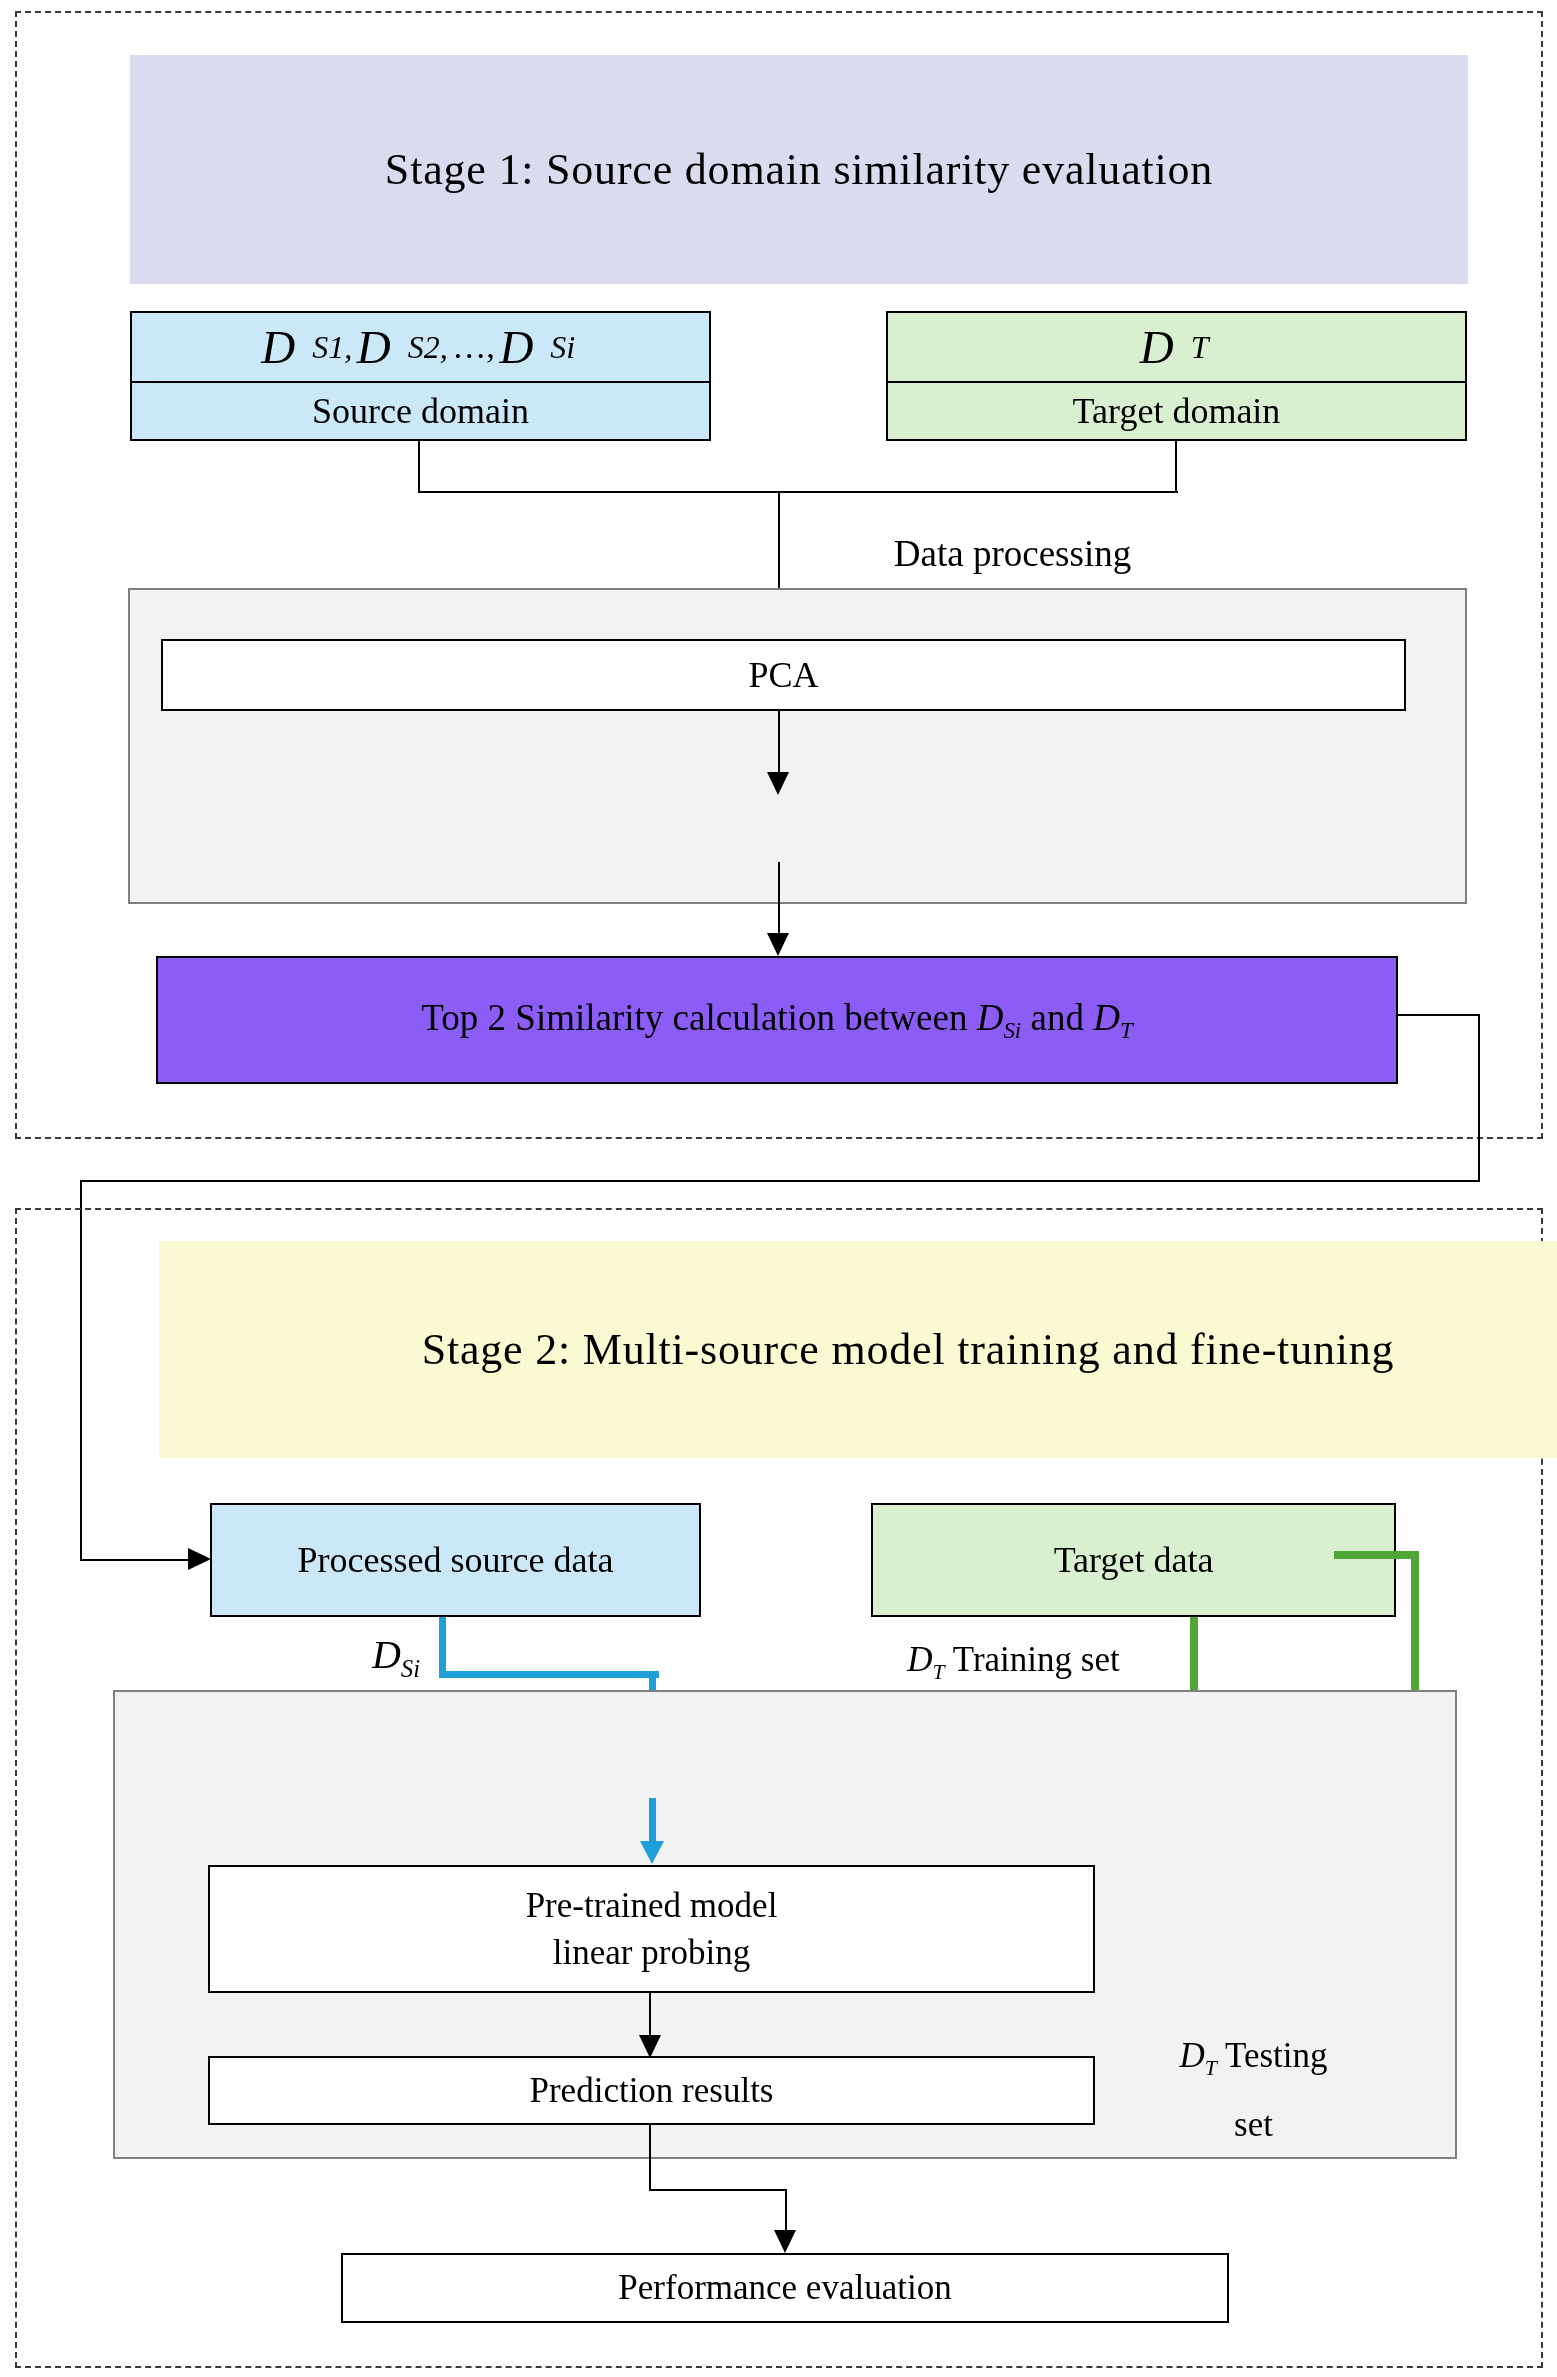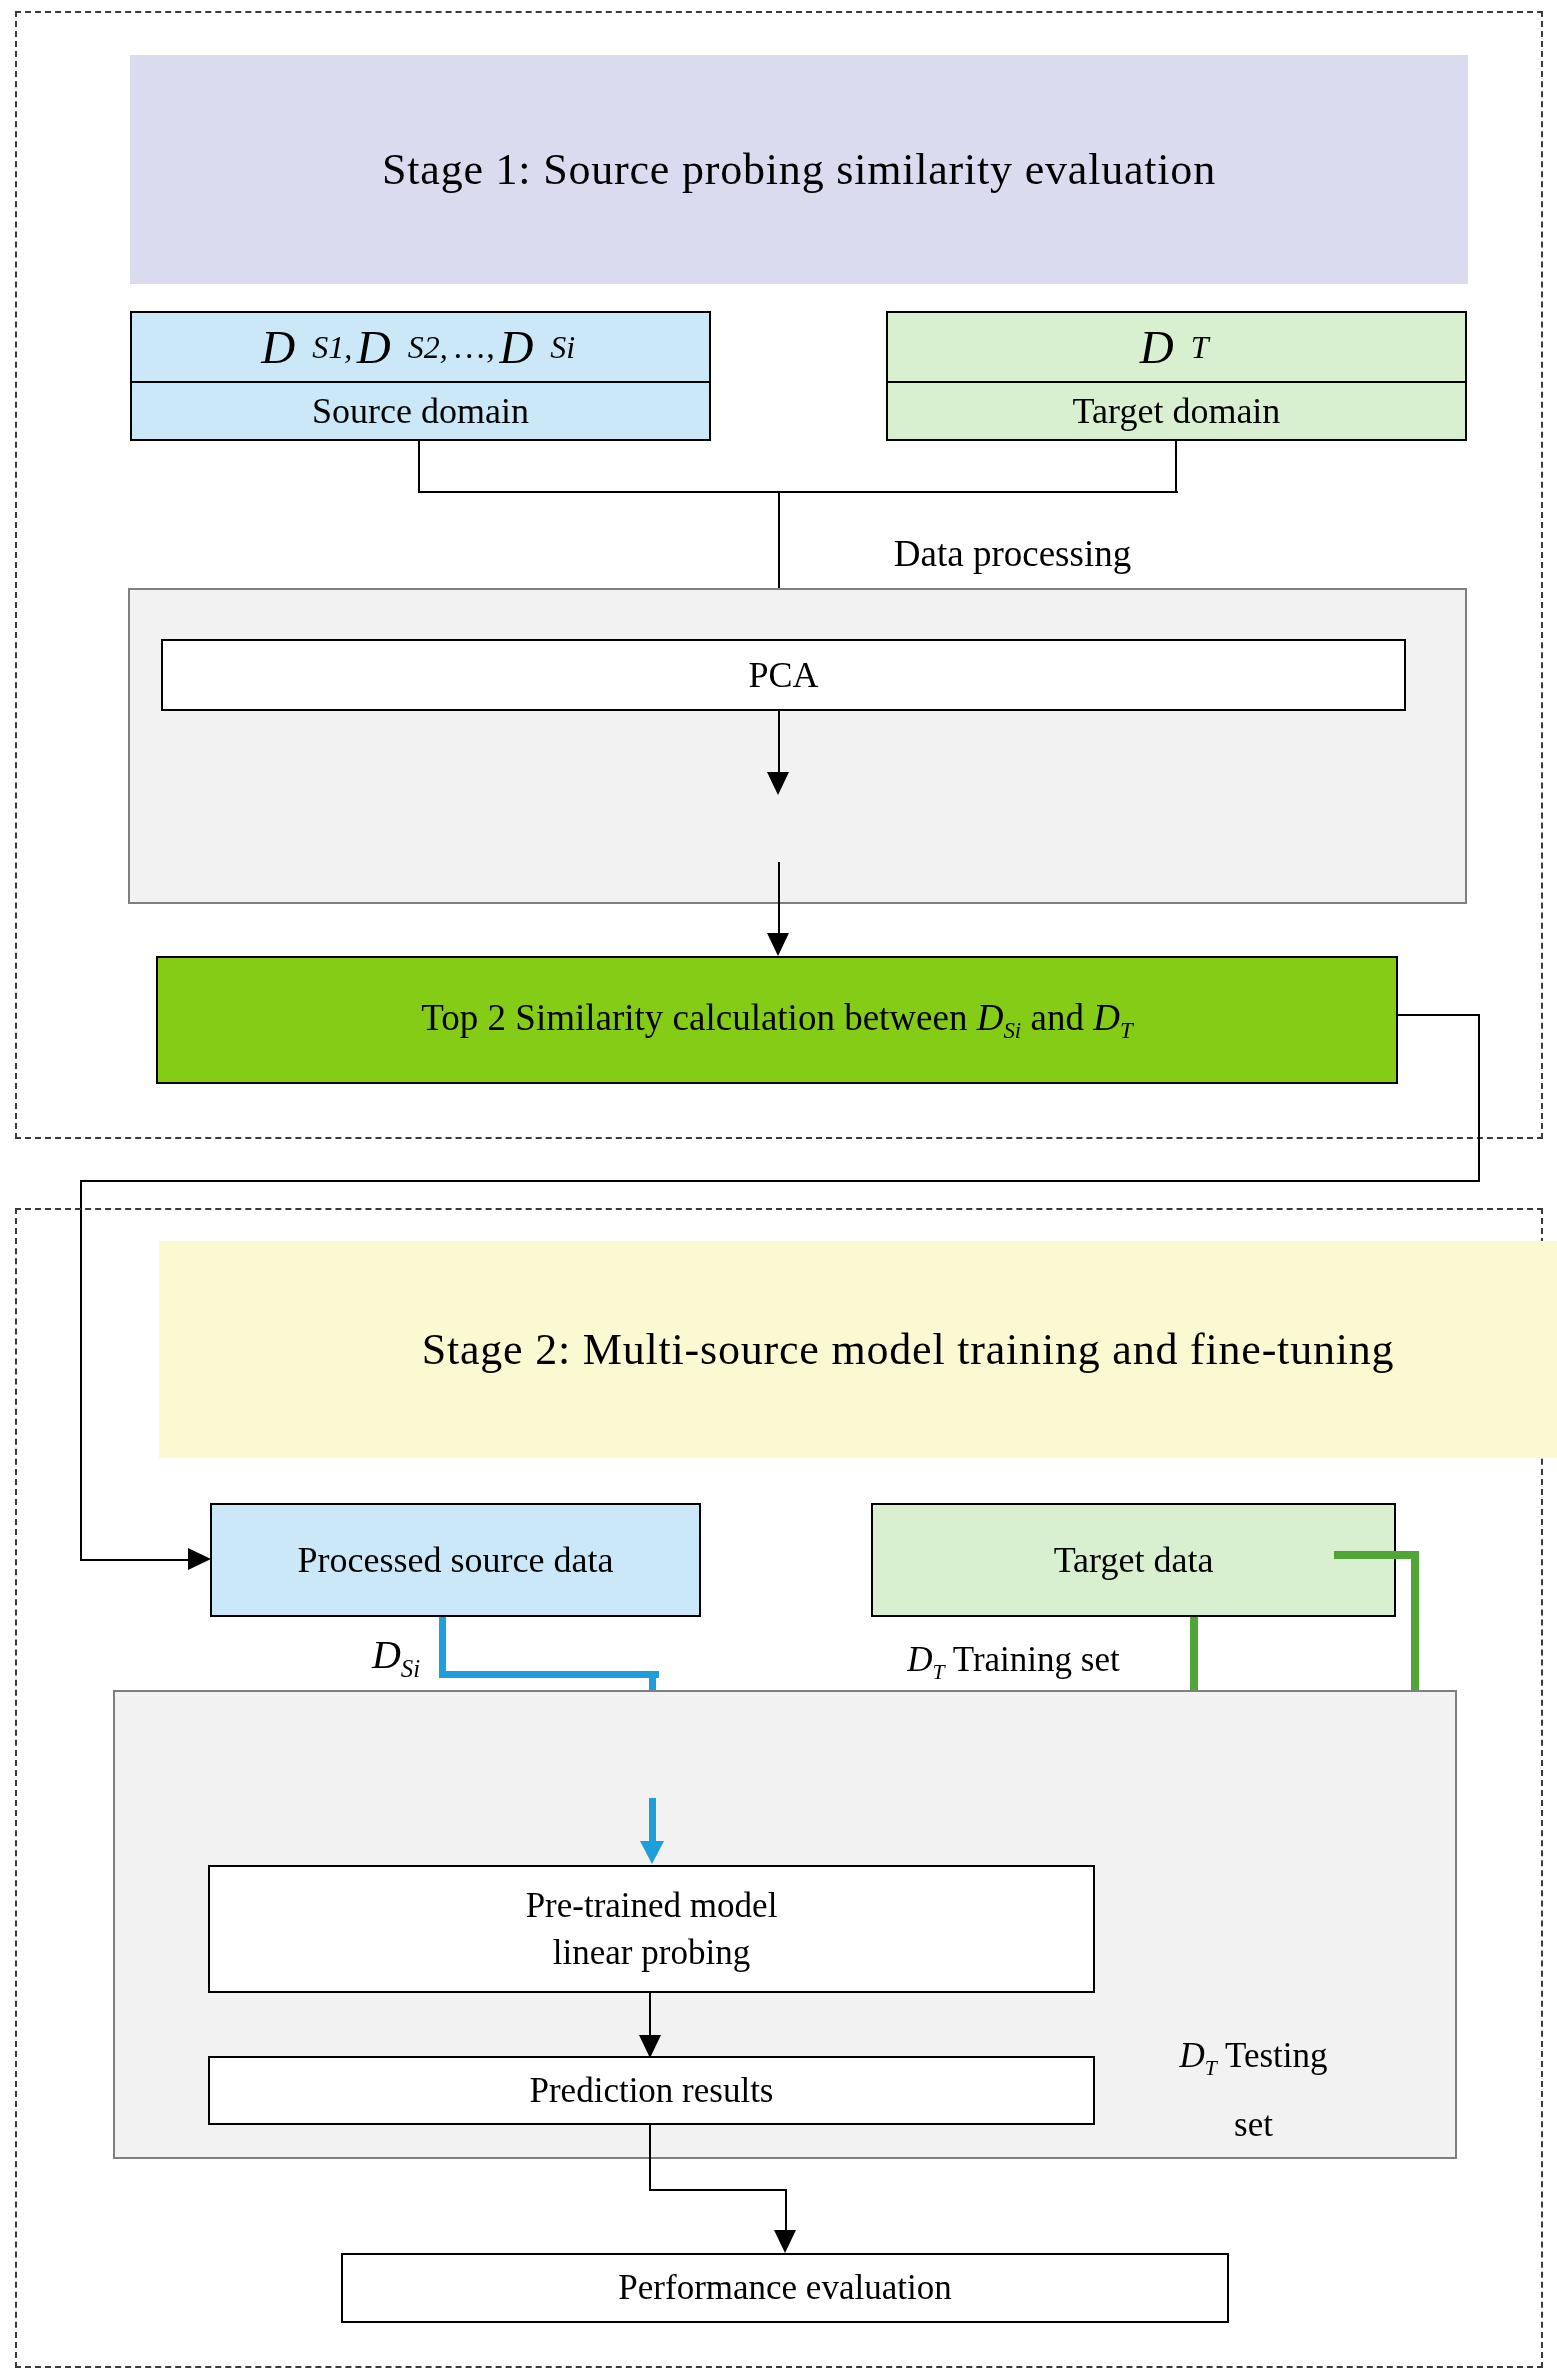--- a/index.html
+++ b/index.html
@@ -36,21 +36,21 @@
   .multi{flex-direction:column;line-height:1.35;}
 </style>
 </head>
 <body>
 
 <div id="canvas">
 
   <div class="dashedFrame" style="left:15.2px;top:10.7px;width:1524px;height:1124px;"></div>
 
   <div class="hdr" style="left:130px;top:55px;width:1338px;height:229px;background:#dbdbef;">
-    <span>Stage 1: Source probing similarity evaluation</span>
+    <span>Stage 1: Source domain similarity evaluation</span>
   </div>
 
   <div class="node twoRow" style="left:130px;top:311px;width:581px;height:130px;background:#cae8f7;">
     <div class="rowTop">
       <span class="mD">D</span>
         <span class="mS">S1,</span>
         <span class="mD">D</span>
         <span class="mS">S2,</span>
         <span class="mLow">…,</span>
         <span class="mD">D</span>
@@ -81,21 +81,21 @@
     <span>PCA</span>
   </div>
 
   <div class="ln" style="left:778px;top:711px;width:2.3px;height:61px;"></div>
   <div class="arrD" style="left:767px;top:772px;"></div>
 
 
   <div class="ln" style="left:778px;top:862px;width:2.3px;height:71px;"></div>
   <div class="arrD" style="left:767px;top:933px;"></div>
 
-  <div class="node" style="left:156px;top:956px;width:1242px;height:128px;background:#84cc16;font-size:37px;">
+  <div class="node" style="left:156px;top:956px;width:1242px;height:128px;background:#8b5cf6;font-size:37px;">
     <span>
       <span>Top 2 Similarity calculation between </span><span class="imath">D</span><span class="isub">Si</span><span> and </span><span class="imath">D</span><span class="isub">T</span>
     </span>
   </div>
 
   <div class="ln" style="left:1398px;top:1014px;width:82px;height:2.3px;"></div>
   <div class="ln" style="left:1478px;top:1014px;width:2.3px;height:168px;"></div>
   <div class="ln" style="left:80px;top:1180px;width:1400px;height:2.3px;"></div>
   <div class="ln" style="left:80px;top:1180px;width:2.3px;height:381px;"></div>
   <div class="ln" style="left:80px;top:1559px;width:110px;height:2.3px;"></div>

